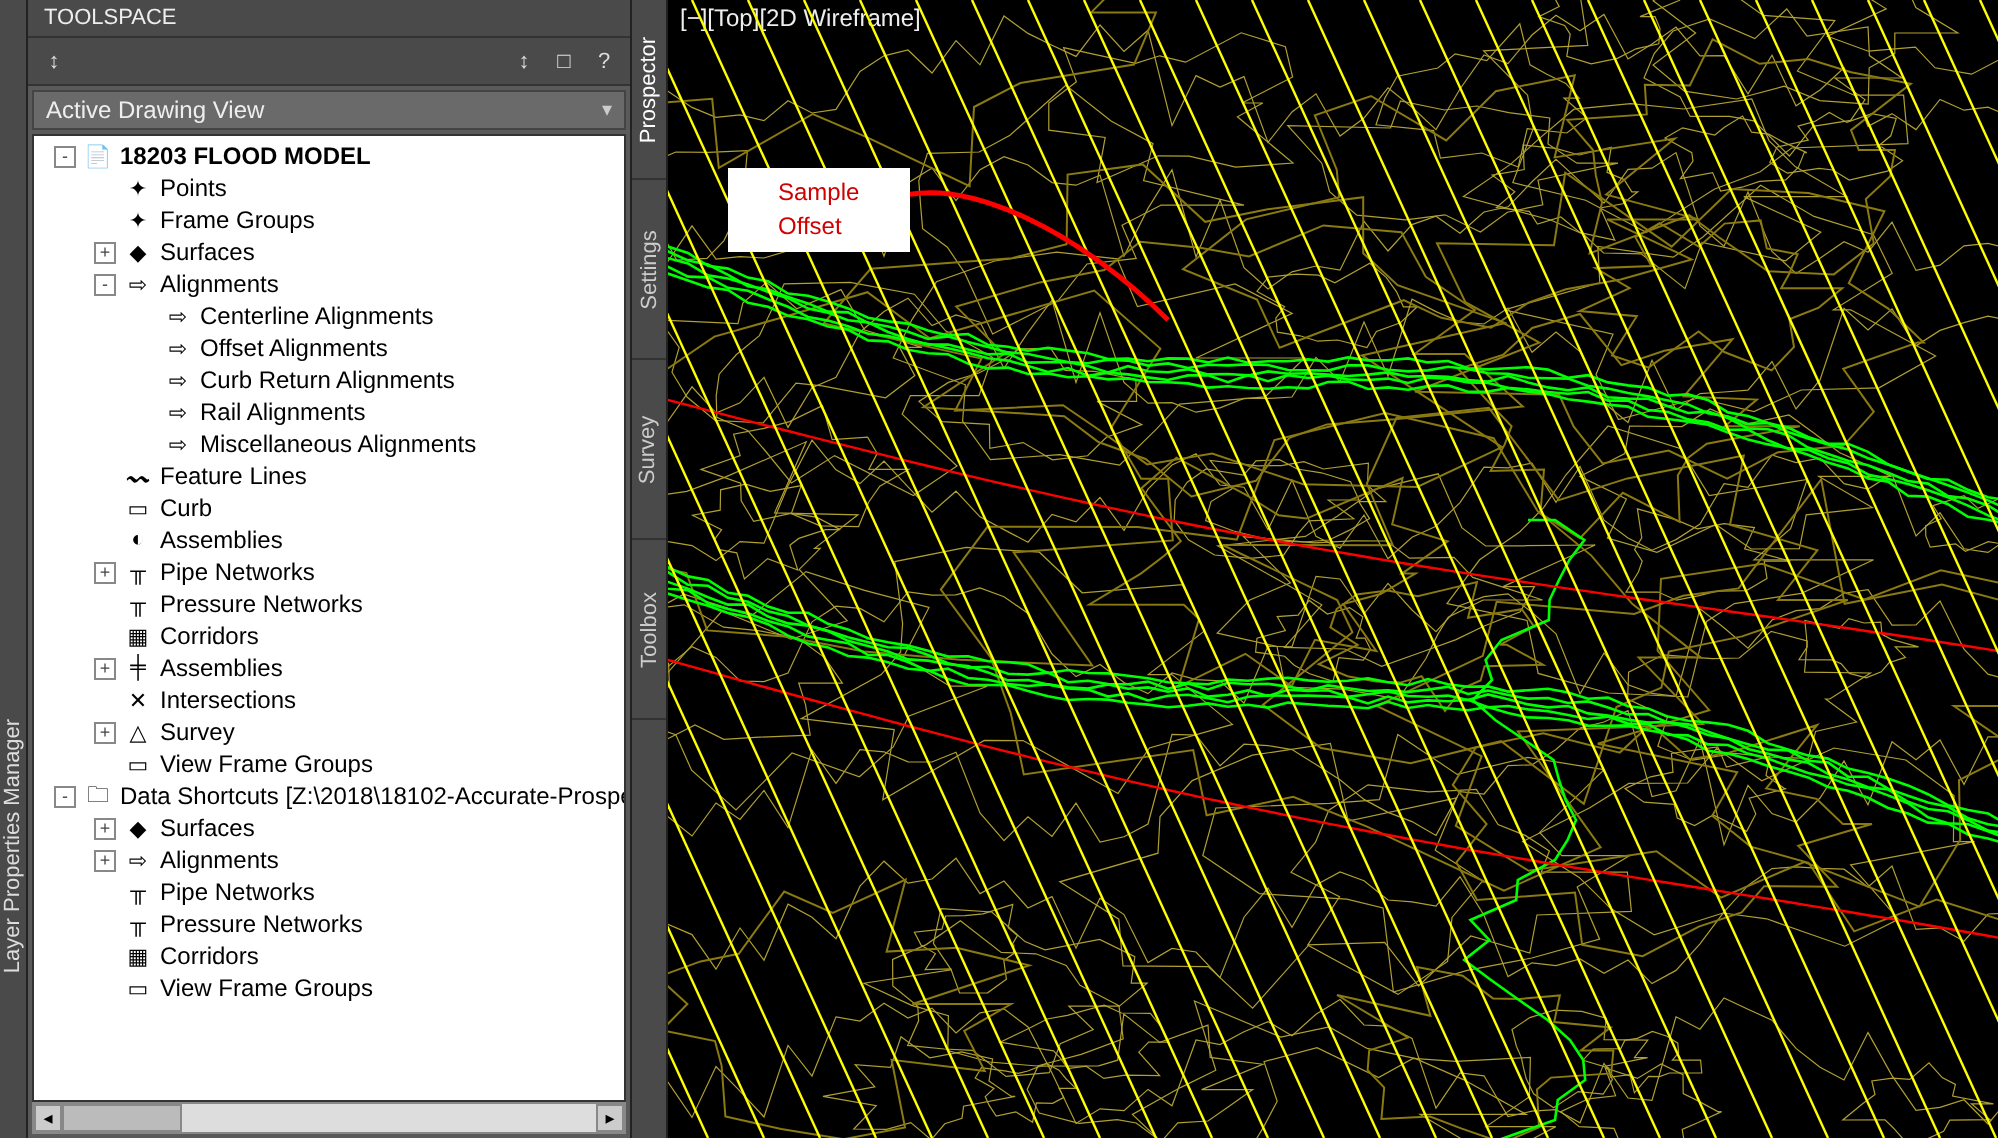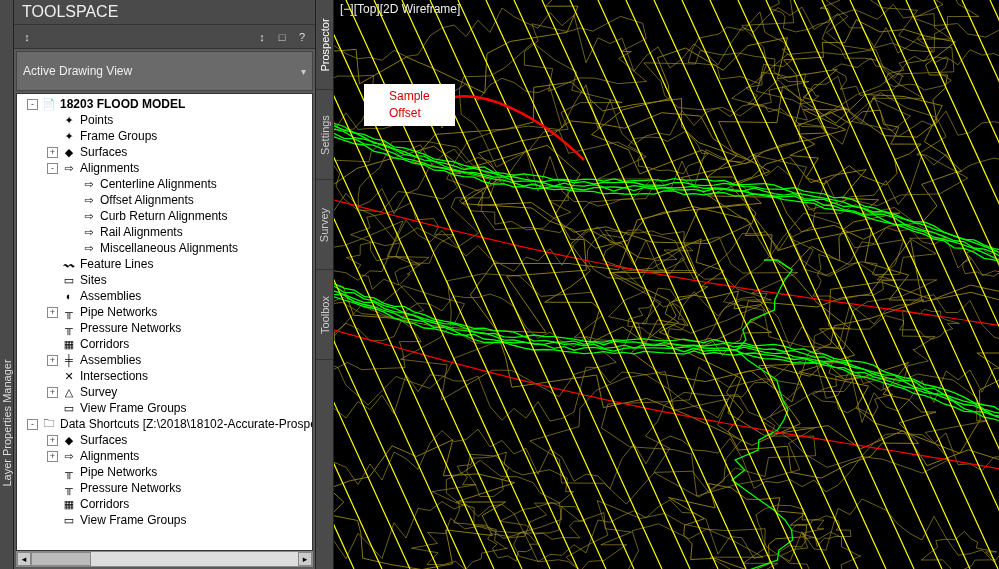--- a/index.html
+++ b/index.html
@@ -1,24 +1,24 @@
 <!DOCTYPE html>
 <html><head>
 <meta charset="utf-8">
 <style>
   * { margin: 0; padding: 0; box-sizing: border-box; font-family: "Segoe UI", Tahoma, sans-serif; font-size: 12px; }
   body { width: 999px; height: 569px; background: #555; overflow: hidden; display: flex; }
   .left-vbar { width: 14px; background: #4a4a4a; border-right: 1px solid #222; display: flex; align-items: flex-end; justify-content: center; }
   .left-vbar span { transform: rotate(-90deg); transform-origin: center; white-space: nowrap; color: #ddd; font-size: 11px; margin-bottom: 140px; }
   .toolspace { width: 302px; background: #5a5a5a; display: flex; flex-direction: column; border-right: 1px solid #222; }
-  .ts-title { background: #4a4a4a; color: #eee; padding: 3px 8px; font-size: 16px; border-bottom: 1px solid #333; }
+  .ts-title { background: #4a4a4a; color: #eee; padding: 3px 8px; font-size: 11px; border-bottom: 1px solid #333; }
   .ts-toolbar { height: 24px; background: #4a4a4a; display: flex; align-items: center; justify-content: space-between; padding: 0 4px; border-bottom: 1px solid #333; }
   .ts-toolbar .tb-btn { width: 18px; height: 18px; display: flex; align-items: center; justify-content: center; color: #ddd; font-size: 11px; cursor: pointer; }
   .ts-toolbar .tb-right { display: flex; gap: 2px; }
-  .ts-view { background: #6a6a6a; color: #eee; padding: 12px 6px; border: 1px solid #444; margin: 2px; display: flex; justify-content: space-between; align-items: center; cursor: pointer; }
+  .ts-view { background: #6a6a6a; color: #eee; padding: 2px 6px; border: 1px solid #444; margin: 2px; display: flex; justify-content: space-between; align-items: center; cursor: pointer; }
   .ts-view .chev { font-size: 10px; color: #ccc; }
   .tree-wrap { flex: 1; background: #fff; margin: 0 2px; overflow: auto; border: 1px solid #333; }
   .tree { padding: 2px 0 2px 2px; }
   .node { display: flex; align-items: center; height: 16px; white-space: nowrap; cursor: default; }
   .exp { width: 11px; height: 11px; border: 1px solid #888; font-size: 9px; line-height: 9px; text-align: center; color: #444; margin-right: 2px; cursor: pointer; flex-shrink: 0; }
   .exp.none { border: none; }
   .ico { width: 16px; height: 16px; margin: 0 3px 0 1px; display: flex; align-items: center; justify-content: center; flex-shrink: 0; font-size: 11px; }
   .lbl { color: #000; }
   .lbl.bold { font-weight: 600; }
   .ind { display: inline-block; flex-shrink: 0; }
@@ -121,21 +121,21 @@
         <div class="node">
           <span class="ind" style="width: 28px;"></span>
           <span class="exp none"></span>
           <span class="ico">〰</span>
           <span class="lbl">Feature Lines</span>
         </div>
         <div class="node">
           <span class="ind" style="width: 28px;"></span>
           <span class="exp none"></span>
           <span class="ico">▭</span>
-          <span class="lbl">Sites</span>
+          <span class="lbl">Curb</span>
         </div>
         <div class="node">
           <span class="ind" style="width: 28px;"></span>
           <span class="exp none"></span>
           <span class="ico">◐</span>
           <span class="lbl">Assemblies</span>
         </div>
         <div class="node">
           <span class="ind" style="width: 28px;"></span>
           <span class="exp">+</span>

